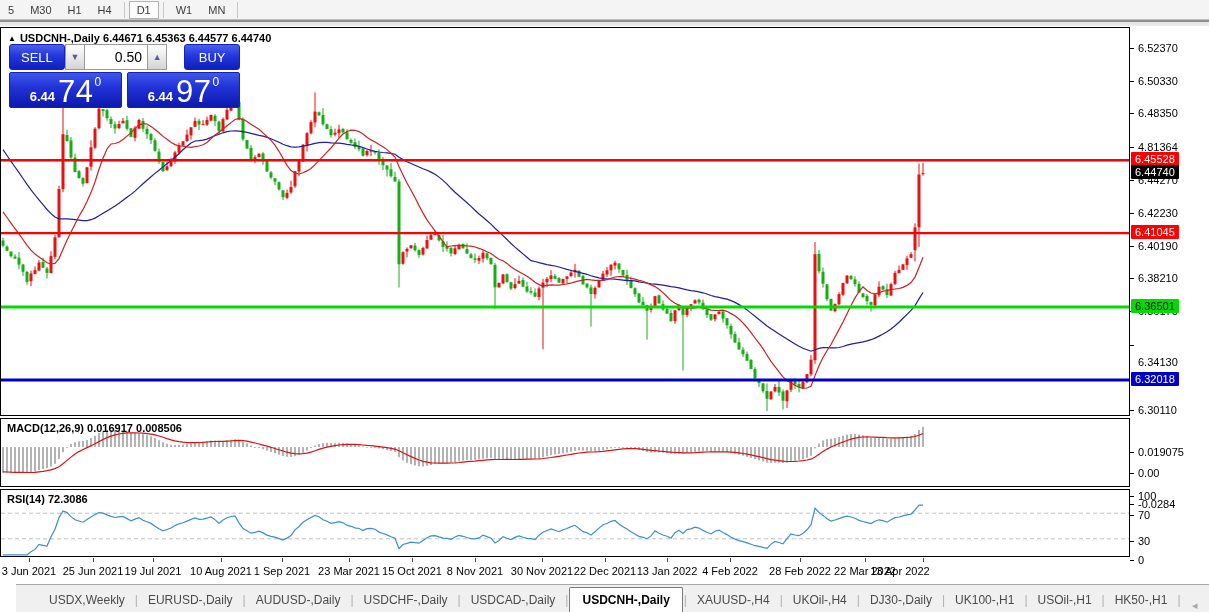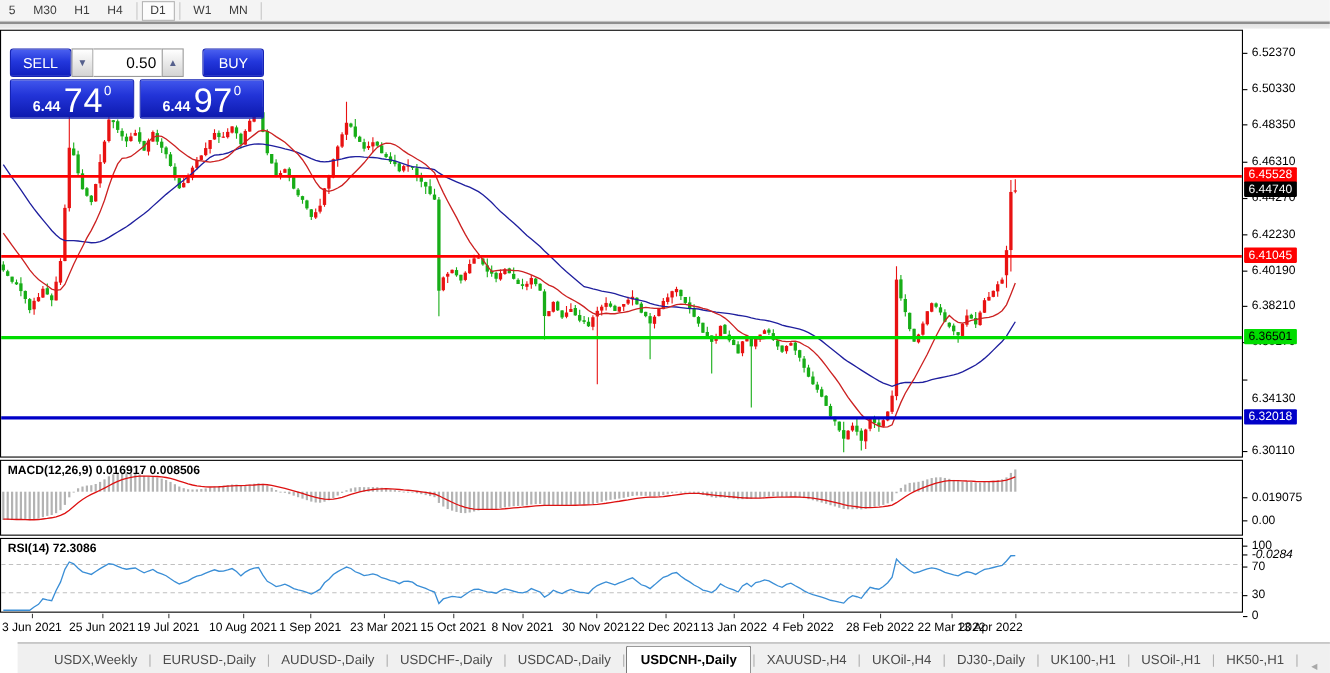--- a/index.html
+++ b/index.html
@@ -544,20 +544,24 @@
         <rect x="916.5" y="146.5" width="3" height="52.8" fill="#e81212"></rect>
         <line x1="922" y1="134.9" x2="922" y2="147.7" stroke="#e81212" stroke-width="1"></line>
         <rect x="920.5" y="145.1" width="3" height="1.1" fill="#e81212"></rect>
         <polyline points="2,121.6 6,127.5 10,133.4 14,139.0 18,144.7 22,150.5 26,156.4 30,161.9 34,167.0 38,171.9 42,176.6 46,181.5 50,185.6 54,189.0 58,190.8 62,190.8 66,190.8 70,191.1 74,191.6 78,192.1 82,192.7 86,192.6 90,191.7 94,190.1 98,187.8 102,185.3 106,182.9 110,180.5 114,178.1 118,175.3 122,172.3 126,169.3 130,166.4 134,163.1 138,159.4 142,155.8 146,152.2 150,148.7 154,145.4 158,142.2 162,138.9 166,135.8 170,132.5 174,129.3 178,125.7 182,121.8 186,118.3 190,115.0 194,113.0 198,112.7 202,112.2 206,111.1 210,109.4 214,107.8 218,106.2 222,104.8 226,103.7 230,103.0 234,102.8 238,103.1 242,103.7 246,104.4 250,105.3 254,106.3 258,107.3 262,108.2 266,109.3 270,110.7 274,112.5 278,114.3 282,116.2 286,117.7 290,118.8 294,119.1 298,118.8 302,118.1 306,117.3 310,116.4 314,115.4 318,114.7 322,114.4 326,114.4 330,114.8 334,115.1 338,115.2 342,115.6 346,116.3 350,116.9 354,117.4 358,118.3 362,119.6 366,121.0 370,122.4 374,123.4 378,124.0 382,124.5 386,124.8 390,125.4 394,126.2 398,129.2 402,131.6 406,133.7 410,135.5 414,137.3 418,139.0 422,140.7 426,142.2 430,144.1 434,146.2 438,149.1 442,152.4 446,156.1 450,160.3 454,164.2 458,167.7 462,171.3 466,174.7 470,178.4 474,182.3 478,186.0 482,189.3 486,192.7 490,196.1 494,200.2 498,203.9 502,207.6 506,211.5 510,215.5 514,219.1 518,222.5 522,225.9 526,229.3 530,232.6 534,233.5 538,234.6 542,235.6 546,236.6 550,237.3 554,238.0 558,239.0 562,240.2 566,241.4 570,242.5 574,243.4 578,244.3 582,245.3 586,246.3 590,247.7 594,248.9 598,249.9 602,250.5 606,250.8 610,251.0 614,251.1 618,251.6 622,252.1 626,252.6 630,252.6 634,252.9 638,253.8 642,254.5 646,255.1 650,255.8 654,256.2 658,256.7 662,257.2 666,257.8 670,258.6 674,259.2 678,259.9 682,260.9 686,261.8 690,262.6 694,263.1 698,263.8 702,264.8 706,266.0 710,267.5 714,268.6 718,269.4 722,270.3 726,271.2 730,272.6 734,274.4 738,276.6 742,279.1 746,281.9 750,285.1 754,288.3 758,291.5 762,294.7 766,298.0 770,300.8 774,303.3 778,305.9 782,308.5 786,311.0 790,313.5 794,315.9 798,318.2 802,320.2 806,321.7 810,323.2 814,321.7 818,320.4 822,319.7 826,319.6 830,319.9 834,319.9 838,319.5 842,318.5 846,317.2 850,316.2 854,315.4 858,314.6 862,313.8 866,312.8 870,311.7 874,310.1 878,308.1 882,306.0 886,303.8 890,301.0 894,297.8 898,294.2 902,290.3 906,286.3 910,282.4 914,277.6 918,270.9 922,264.5 " fill="none" stroke="#1f1f9e" stroke-width="1.2"></polyline>
         <polyline points="2,183.9 6,189.5 10,195.1 14,200.6 18,205.8 22,211.5 26,217.3 30,222.1 34,226.1 38,229.0 42,231.8 46,234.8 50,236.0 54,235.4 58,230.6 62,221.3 66,212.2 70,204.0 74,196.3 78,188.3 82,181.4 86,173.5 90,164.6 94,154.0 98,141.3 102,130.2 106,121.0 110,116.0 114,115.5 118,114.2 122,111.4 126,108.1 130,104.9 134,100.6 138,97.0 142,95.6 146,96.0 150,98.4 154,101.5 158,104.8 162,108.4 166,111.3 170,114.2 174,116.6 178,117.9 182,118.2 186,118.8 190,119.3 194,118.7 198,118.0 202,116.7 206,114.4 210,110.8 214,106.9 218,104.2 222,101.0 226,97.7 230,94.6 234,91.5 238,90.4 242,91.3 246,93.4 250,96.2 254,98.7 258,101.3 262,104.9 266,108.8 270,112.3 274,117.2 278,123.3 282,130.4 286,137.4 290,142.6 294,145.1 298,146.0 302,144.8 306,142.9 310,140.5 314,136.7 318,132.3 322,128.3 326,124.2 330,120.0 334,115.1 338,110.2 342,106.0 346,103.5 350,102.1 354,102.3 358,103.6 362,106.1 366,109.2 370,111.9 374,114.0 378,116.5 382,118.8 386,121.6 390,125.3 394,129.0 398,138.6 402,147.1 406,154.9 410,162.3 414,169.6 418,177.6 422,185.1 426,191.8 430,197.5 434,202.8 438,208.2 442,213.7 446,218.8 450,218.0 454,217.7 458,217.4 462,217.6 466,217.9 470,218.1 474,219.0 478,220.4 482,221.8 486,223.7 490,225.5 494,228.6 498,231.2 502,232.8 506,235.4 510,238.8 514,241.6 518,243.7 522,245.9 526,248.3 530,251.0 534,254.3 538,256.6 542,258.1 546,257.4 550,256.8 554,257.2 558,257.2 562,256.5 566,255.9 570,255.2 574,253.9 578,252.8 582,252.2 586,251.4 590,251.9 594,252.3 598,252.4 602,252.3 606,251.6 610,250.3 614,249.0 618,248.5 622,248.7 626,249.5 630,250.4 634,251.1 638,252.3 642,253.2 646,255.0 650,256.9 654,258.6 658,261.2 662,264.6 666,268.5 670,272.6 674,275.2 678,277.1 682,279.2 686,280.1 690,280.2 694,279.8 698,279.2 702,279.4 706,280.9 710,282.1 714,282.5 718,282.4 722,282.2 726,283.3 730,285.6 734,287.7 738,291.0 742,294.9 746,299.5 750,304.6 754,310.0 758,315.2 762,320.7 766,327.2 770,333.3 774,338.6 778,343.8 782,348.9 786,352.6 790,355.0 794,357.3 798,359.3 802,360.3 806,360.0 810,358.2 814,347.6 818,337.8 822,329.5 826,322.8 830,316.5 834,309.0 838,301.6 842,294.1 846,285.7 850,277.4 854,269.9 858,263.6 862,258.8 866,262.4 870,265.0 874,265.8 878,264.8 882,263.2 886,262.5 890,261.7 894,261.0 898,260.5 902,259.4 906,257.4 910,254.5 914,249.1 918,239.4 922,229.3 " fill="none" stroke="#cc2222" stroke-width="1.2"></polyline>
         <line x1="0" y1="132.3" x2="1128" y2="132.3" stroke="#fe0000" stroke-width="2.4"></line>
         <line x1="0" y1="205.1" x2="1128" y2="205.1" stroke="#fe0000" stroke-width="2.4"></line>
         <line x1="0" y1="279.0" x2="1128" y2="279.0" stroke="#00dc00" stroke-width="3"></line>
         <line x1="0" y1="351.9" x2="1128" y2="351.9" stroke="#0000c8" stroke-width="3"></line>
       </svg>
+    <div class="chart-title">
+      <span class="tri">▲</span><span>USDCNH-,Daily</span>
+      <span>6.44671 6.45363 6.44577 6.44740</span>
+    </div>
     <div class="widget">
       <div class="w-row1">
         <div class="btn sell">SELL</div>
         <div class="step">
             <span>▼</span>
           </div>
         <input class="vol" value="0.50" style="">
         <div class="step">
             <span>▲</span>
           </div>
@@ -826,41 +830,41 @@
   </div>
 
   <div class="axis">
       <div class="tick" style="top: 21px;"></div>
       <div class="axis-label" style="top: 14px;">6.52370</div>
       <div class="tick" style="top: 54px;"></div>
       <div class="axis-label" style="top: 47px;">6.50330</div>
       <div class="tick" style="top: 86px;"></div>
       <div class="axis-label" style="top: 79px;">6.48350</div>
       <div class="tick" style="top: 120px;"></div>
-      <div class="axis-label" style="top: 113px;">6.46310</div>
+      <div class="axis-label" style="top: 113px;">4.81364</div>
       <div class="tick" style="top: 153px;"></div>
       <div class="axis-label" style="top: 146px;">6.44270</div>
       <div class="tick" style="top: 186px;"></div>
       <div class="axis-label" style="top: 179px;">6.42230</div>
       <div class="tick" style="top: 219px;"></div>
       <div class="axis-label" style="top: 212px;">6.40190</div>
       <div class="tick" style="top: 251px;"></div>
       <div class="axis-label" style="top: 244px;">6.38210</div>
       <div class="tick" style="top: 284px;"></div>
       <div class="axis-label" style="top: 277px;">6.36170</div>
       <div class="tick" style="top: 318px;"></div>
       <div class="axis-label" style="top: 328px;">6.34130</div>
       <div class="tick" style="top: 383px;"></div>
       <div class="axis-label" style="top: 376px;">6.30110</div>
       <div class="tick" style="top: 425px;"></div>
       <div class="axis-label" style="top: 418px;">0.019075</div>
       <div class="tick" style="top: 446px;"></div>
       <div class="axis-label" style="top: 439px;">0.00</div>
       <div class="tick" style="top: 477px;"></div>
-      <div class="axis-label" style="top: 470px; font-style: italic;">-0.0284</div>
+      <div class="axis-label" style="top: 470px;">-0.0284</div>
       <div class="tick" style="top: 469px;"></div>
       <div class="axis-label" style="top: 462px;">100</div>
       <div class="tick" style="top: 488px;"></div>
       <div class="axis-label" style="top: 481px;">70</div>
       <div class="tick" style="top: 514px;"></div>
       <div class="axis-label" style="top: 507px;">30</div>
       <div class="tick" style="top: 533px;"></div>
       <div class="axis-label" style="top: 526px;">0</div>
       <div class="axis-label tag" style="top: 125px; background: rgb(254, 0, 0); color: rgb(255, 255, 255);">6.45528</div>
       <div class="axis-label tag" style="top: 198px; background: rgb(254, 0, 0); color: rgb(255, 255, 255);">6.41045</div>

